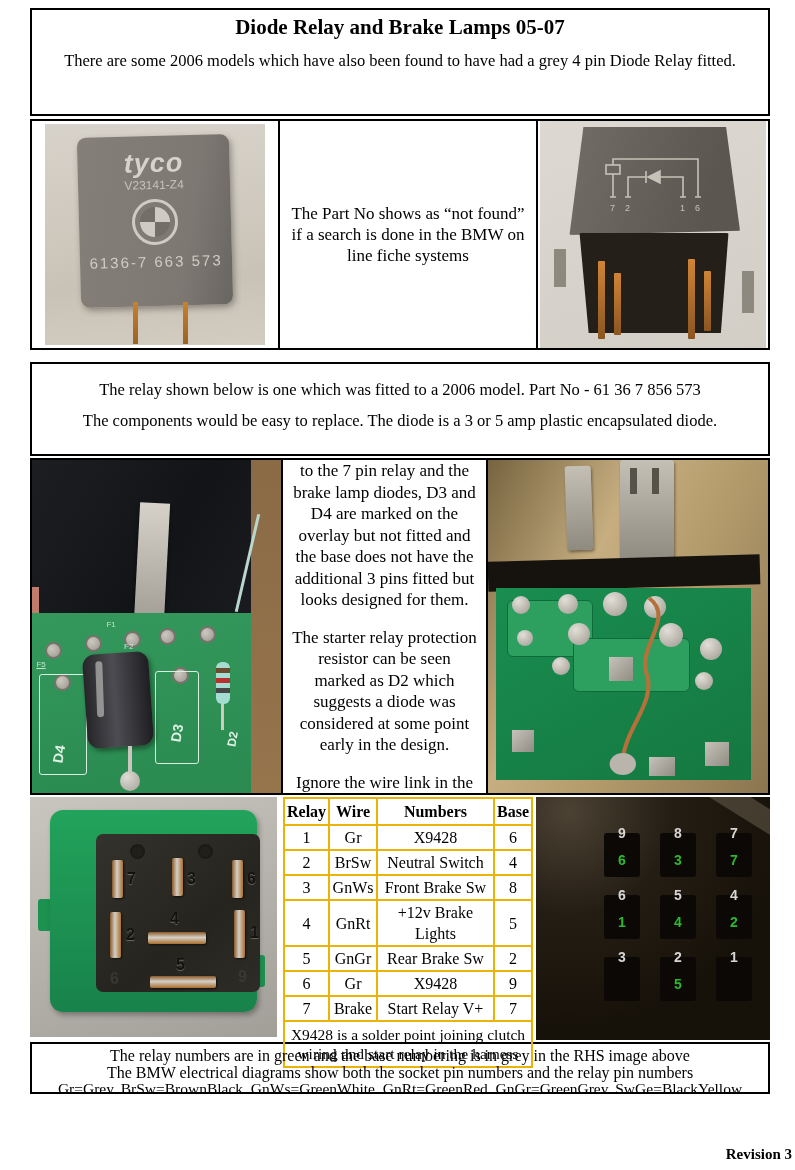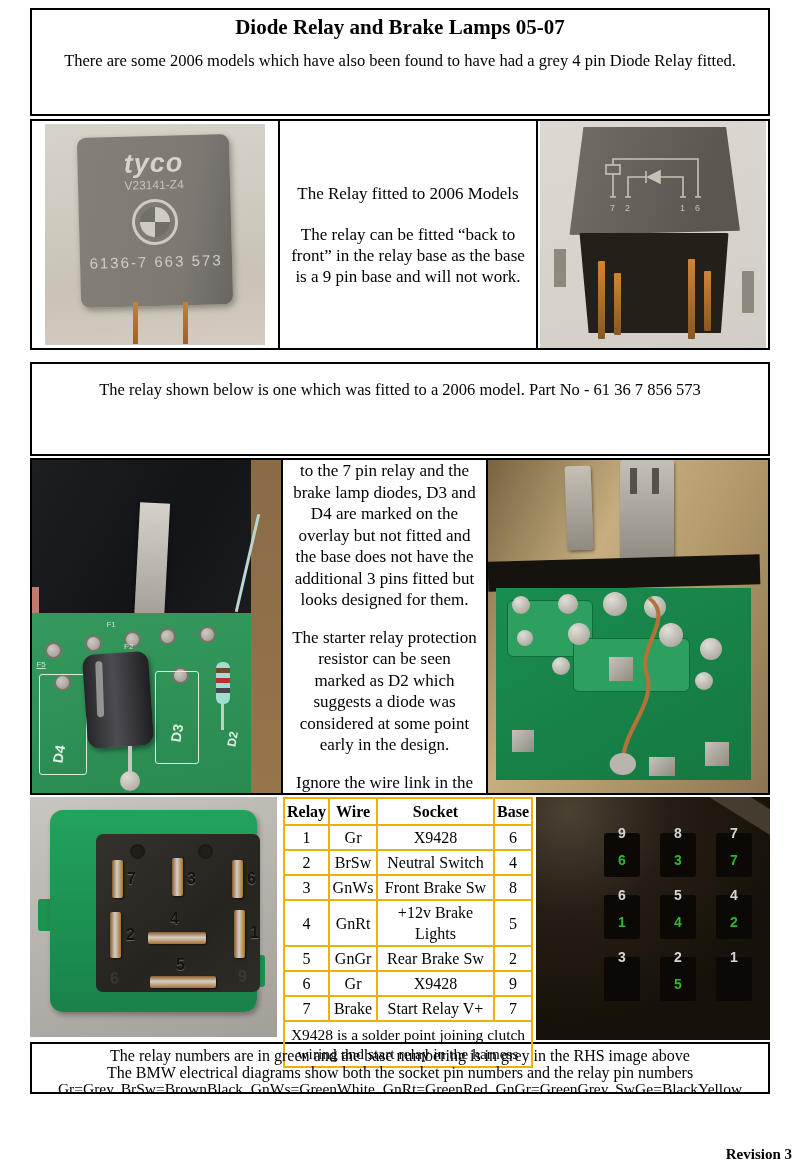--- a/index.html
+++ b/index.html
@@ -165,22 +165,21 @@
             <div class="bmw-ring">
                 <div class="bmw-quad"></div>
               </div>
             <div class="tyco-part">6136-7 663 573</div>
           </div>
           <div class="tyco-pin p1"></div>
           <div class="tyco-pin p2"></div>
         </div>
       </div>
       <div class="pcell cellB-mid divR">
-        <p class="mid-p">The Relay fitted to 2006 Models</p>
-        <p class="mid-p">The relay can be fitted “back to front” in the relay base as the base is a 9 pin base and will not work.</p>
+        <p class="mid-p">The Part No shows as “not found” if a search is done in the BMW on line fiche systems</p>
       </div>
       <div class="pcell cellB-right">
         <div class="photo-angled">
           <div class="ang-top">
             <svg class="schem" viewBox="0 0 130 84">
               <rect x="18" y="26" width="14" height="9"></rect>
               <path d="M25,58 L25,35 M25,26 L25,20 L110,20 L110,58"></path>
               <path d="M40,58 L40,38 L58,38 M72,38 L95,38 L95,58"></path>
               <polygon points="72,32 72,44 60,38"></polygon>
               <line x1="58" y1="32" x2="58" y2="44"></line>
@@ -200,20 +199,21 @@
           <div class="ang-pin c"></div>
           <div class="ang-pin d"></div>
           <div class="ang-tab l"></div>
           <div class="ang-tab r"></div>
         </div>
       </div>
     </section>
 
     <section class="box boxC">
       <p class="body-p">The relay shown below is one which was fitted to a 2006 model. Part No - 61 36 7 856 573</p>
+      <p class="body-p">The components would be easy to replace. The diode is a 3 or 5 amp plastic encapsulated diode.</p>
     </section>
 
     <section class="prow rowD">
       <div class="pcell cellD-left divR">
         <div class="photo-board1">
           <div class="b1-mech"></div>
           <div class="b1-strip"></div>
           <div class="b1-wire"></div>
           <div class="b1-pink"></div>
           <div class="b1-pcb">
@@ -310,21 +310,21 @@
           </div>
         </div>
       </div>
 
       <div class="fMid">
         <table class="pin-table">
           <thead>
             <tr>
               <th class="c-relay">Relay</th>
               <th class="c-wire">Wire</th>
-              <th class="c-circ">Socket</th>
+              <th class="c-circ">Numbers</th>
               <th class="c-base">Base</th>
             </tr>
           </thead>
           <tbody>
             <tr>
               <td>1</td>
               <td>Gr</td>
               <td>X9428</td>
               <td>6</td>
             </tr>

